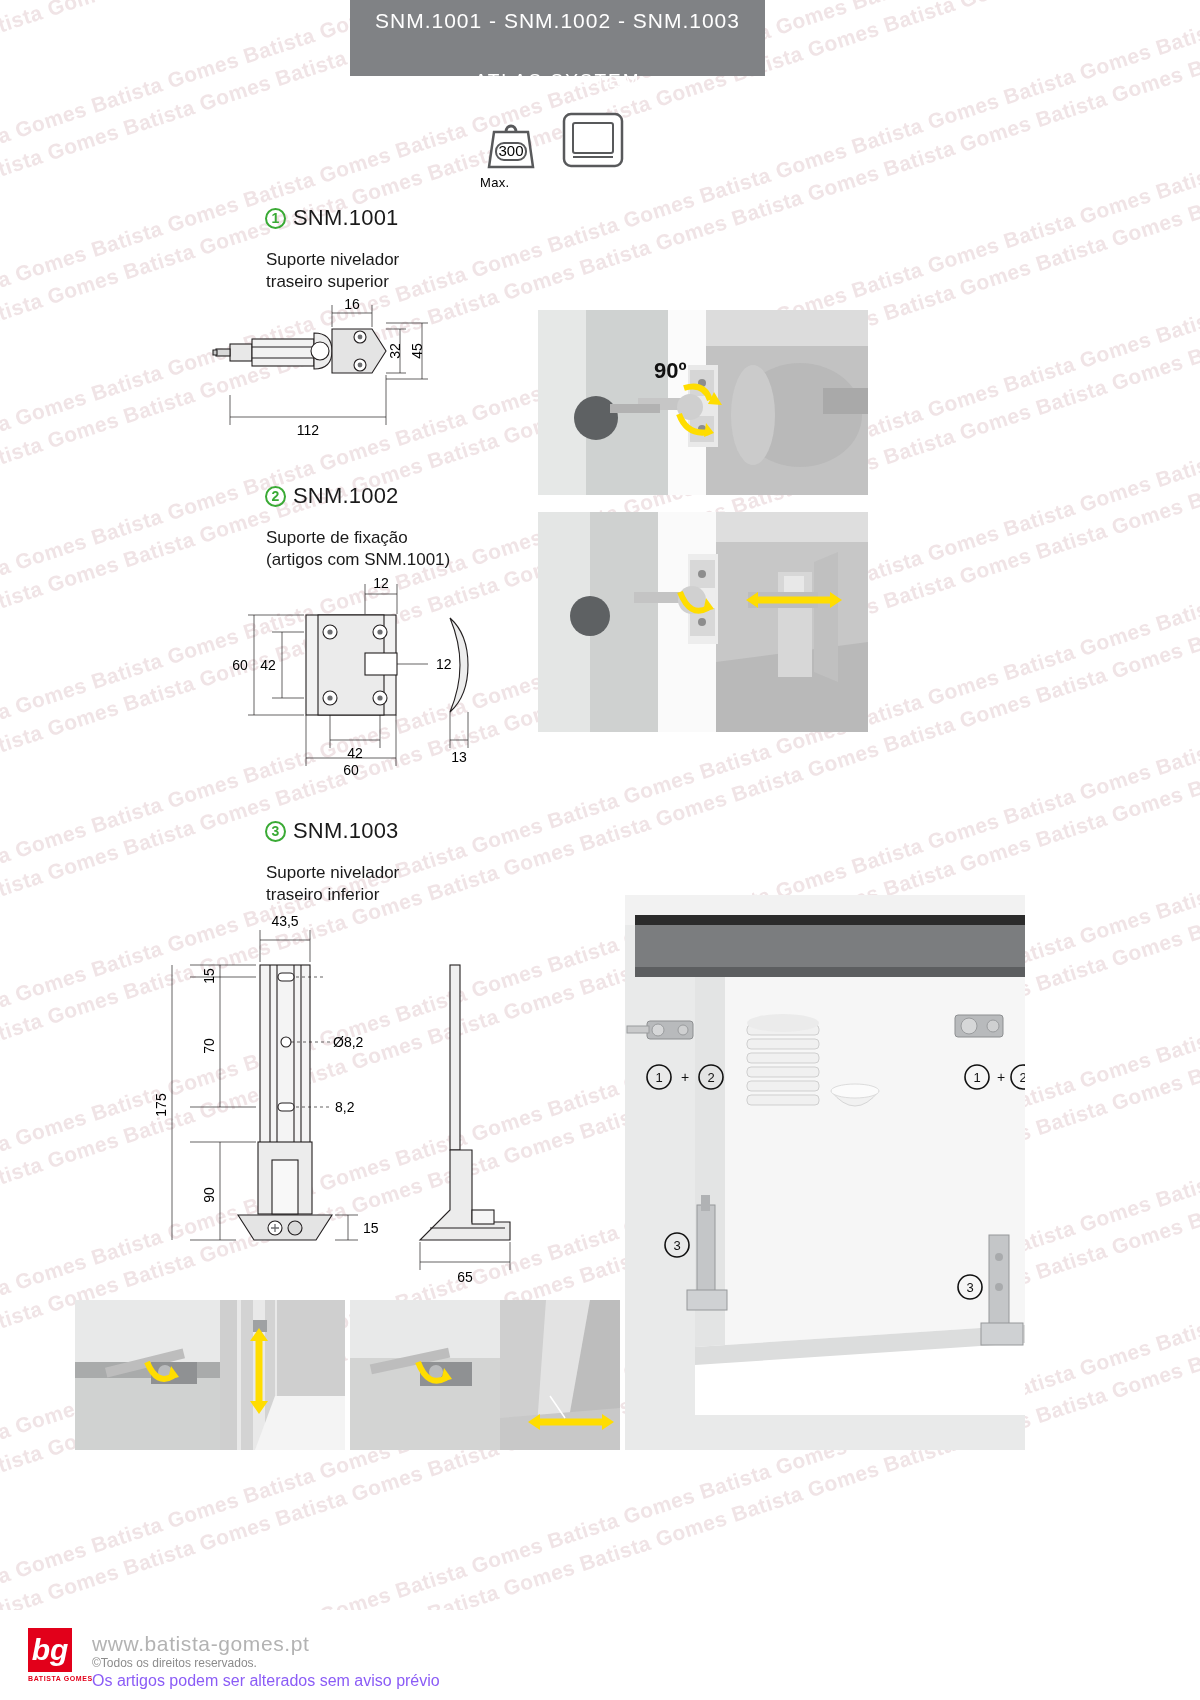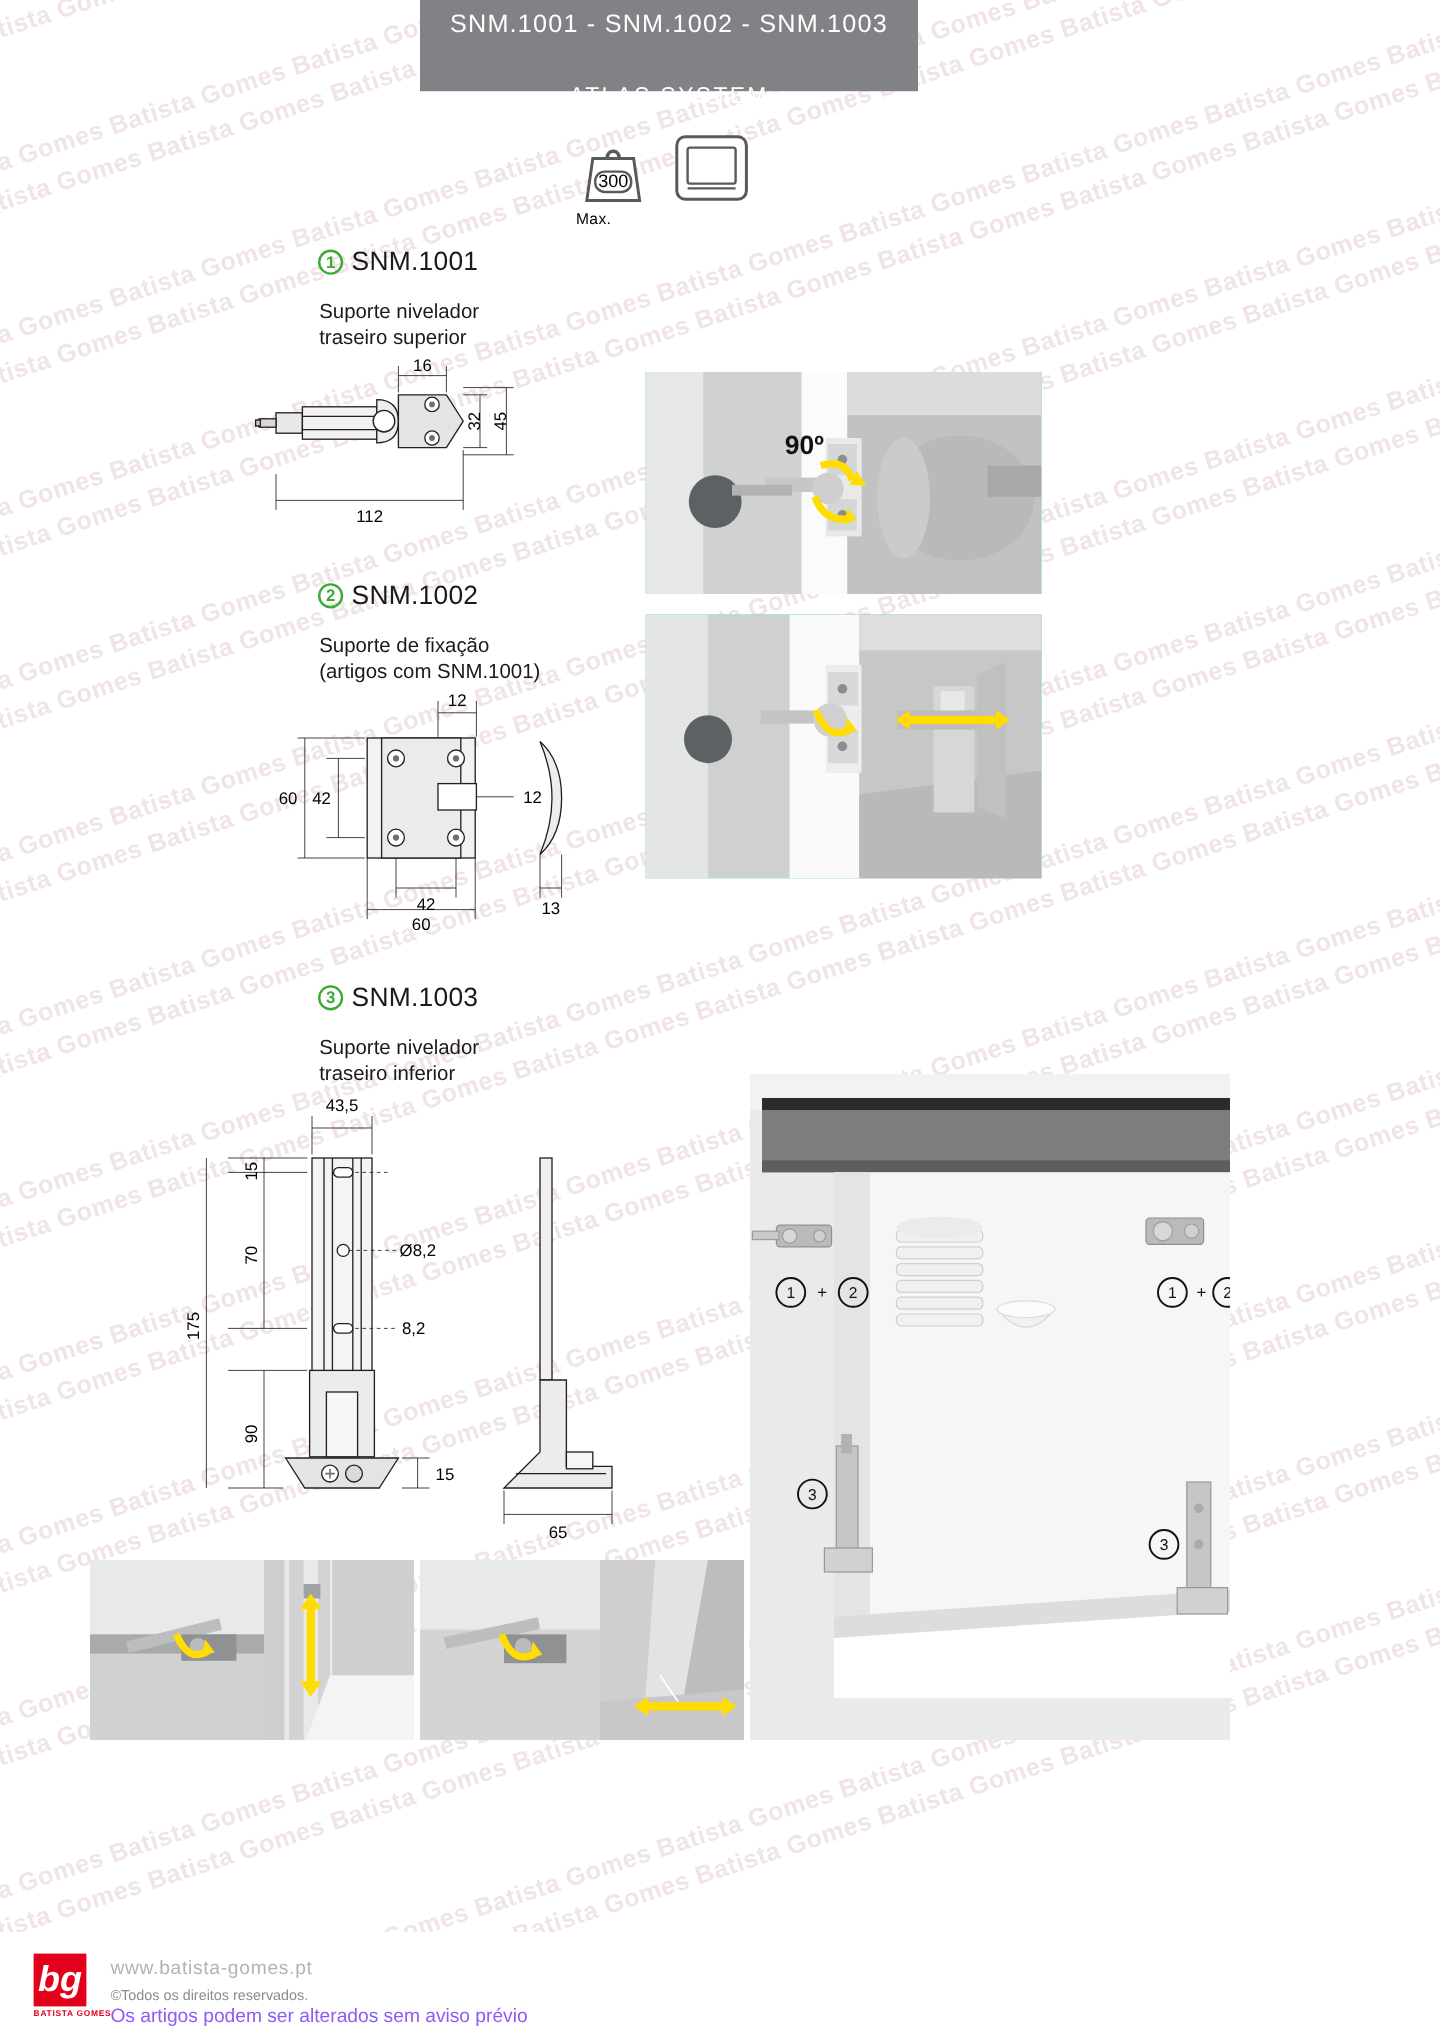--- a/index.html
+++ b/index.html
@@ -97,21 +97,21 @@
     font-size: 30px; font-weight: bold; font-style: italic;
     display: flex; align-items: center; justify-content: center;
     font-family: "Liberation Sans", sans-serif;
   }
   #logo .bgname {
     font-size: 7px; color: #e2001a; letter-spacing: 0.6px; text-align: center;
     margin-top: 3px; font-weight: bold;
   }
   #footer .site {
     position: absolute; left: 92px; top: 22px;
-    font-size: 16px; color: #b3b3b3; letter-spacing: 0.6px;
+    font-size: 21px; color: #b3b3b3; letter-spacing: 0.6px;
   }
   #footer .rights {
     position: absolute; left: 92px; top: 46px;
     font-size: 12px; color: #8c8c8c;
   }
   #footer .notice {
     position: absolute; left: 92px; top: 62px;
     font-size: 16px; color: #8b5cf6;
   }
 </style>

